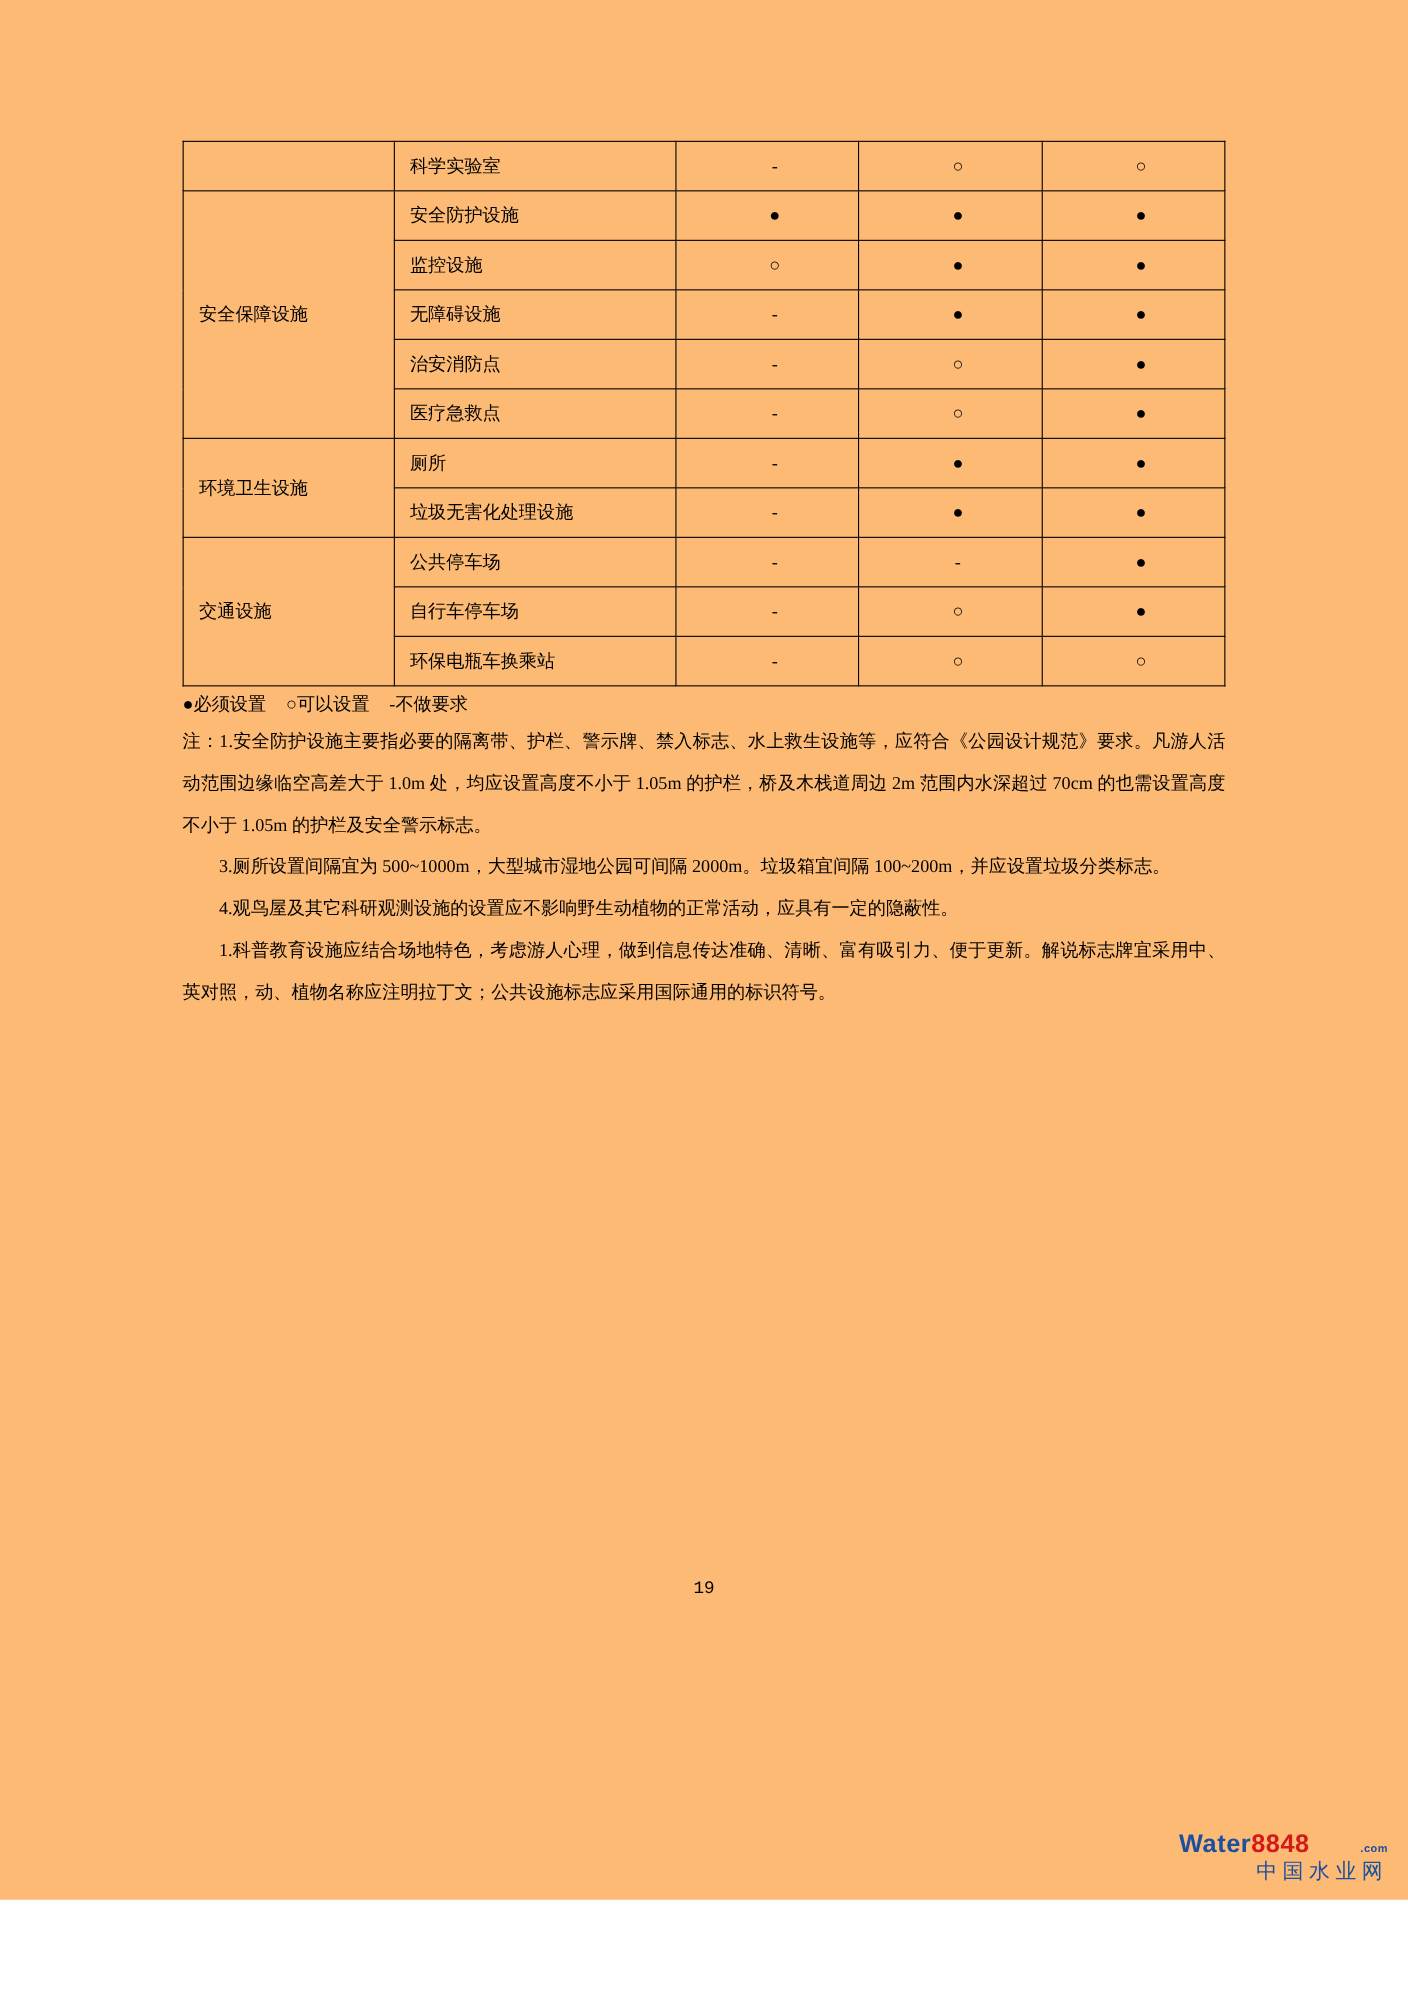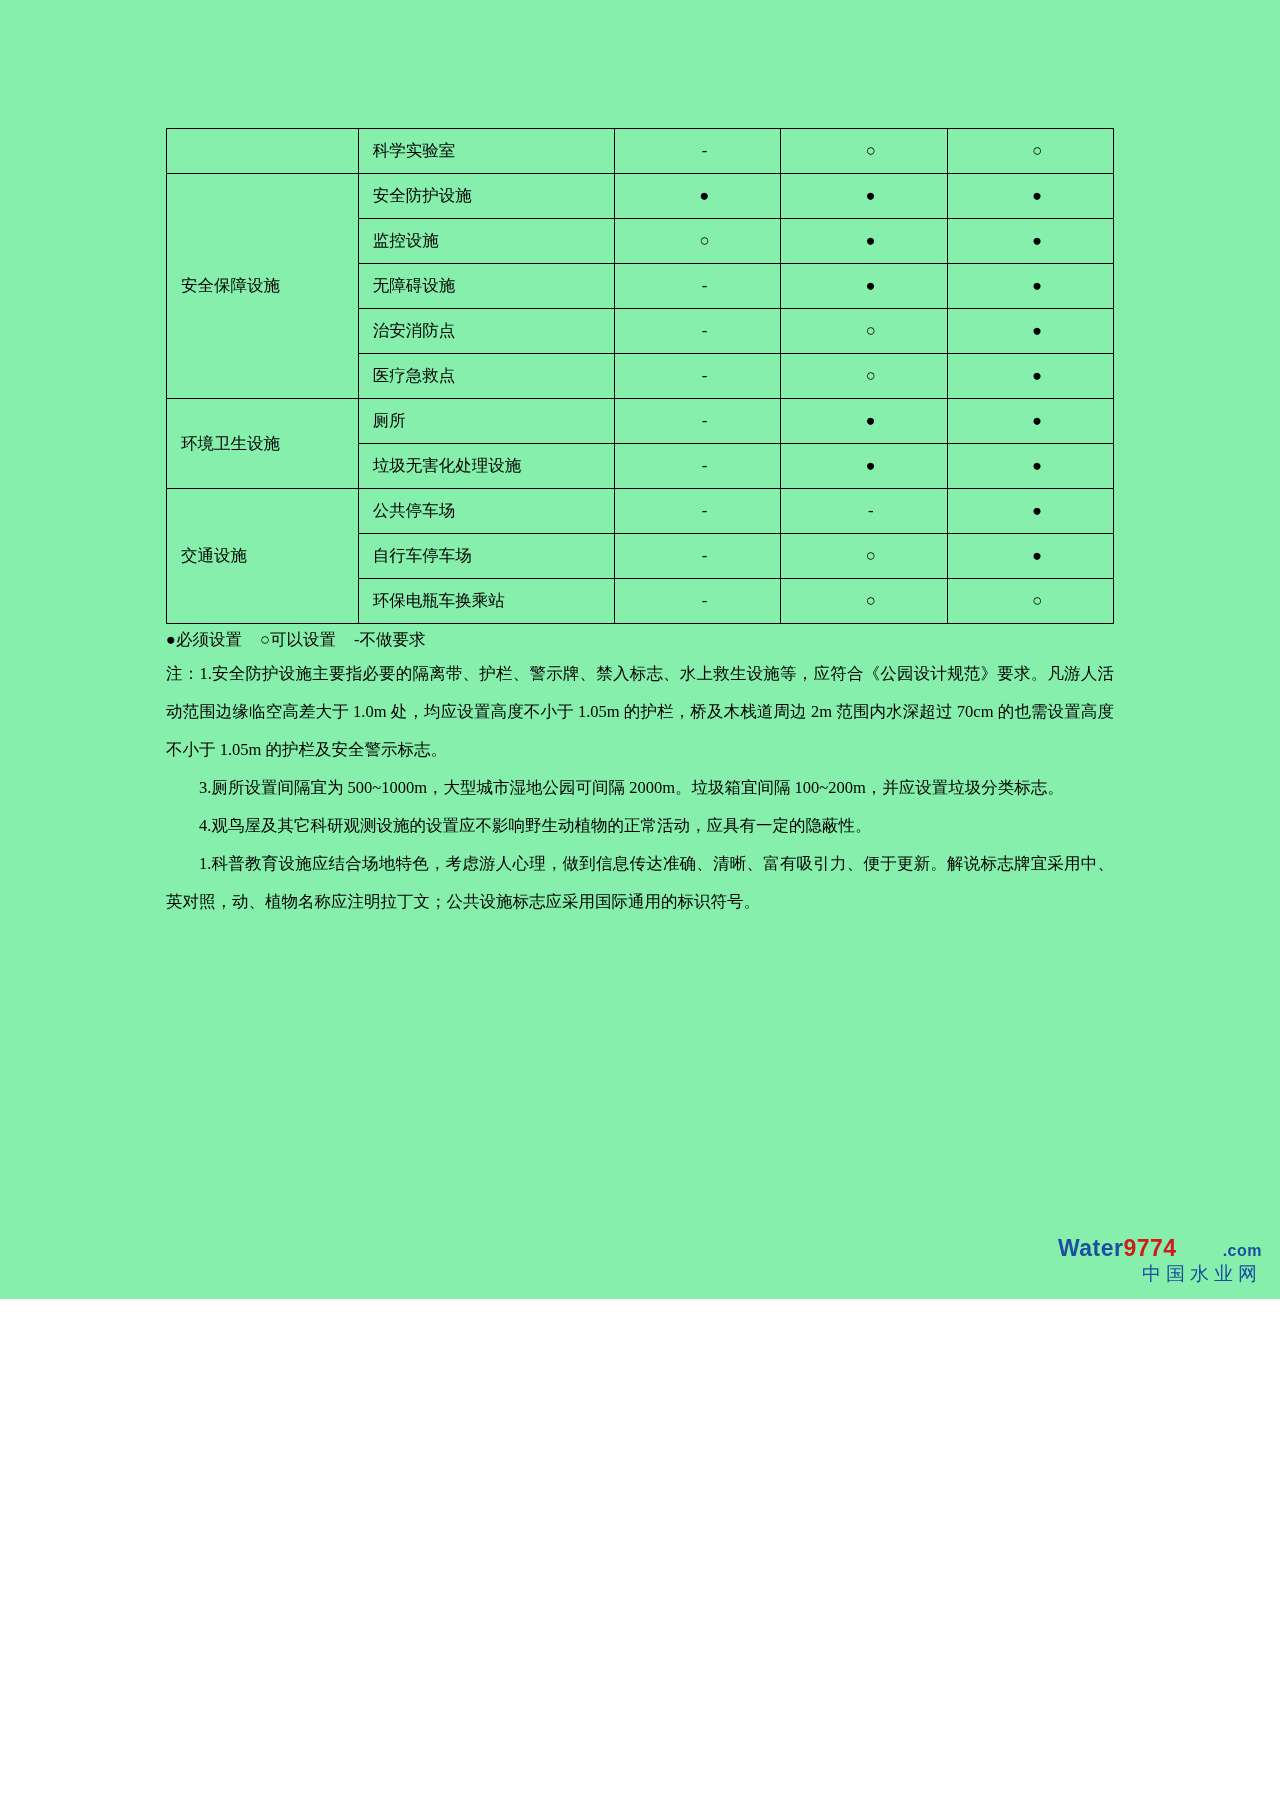--- a/index.html
+++ b/index.html
@@ -12,22 +12,22 @@
     height: 1810px;
     position: relative;
     font-family: "Liberation Serif", "DejaVu Serif", serif;
     color: #000000;
   }
   .page {
     position: absolute;
     left: 0;
     top: 0;
     width: 1280px;
-    height: 1299px;
-    background: #86efac;
+    height: 1727px;
+    background: #fdba74;
     overflow: hidden;
   }
   .content {
     position: absolute;
     left: 166px;
     top: 128px;
     width: 948px;
   }
   table.spec {
     border-collapse: collapse;
@@ -90,21 +90,21 @@
     line-height: 1.15;
   }
   .wm-main {
     font-family: "Liberation Sans", sans-serif;
     font-weight: bold;
     font-size: 23px;
     letter-spacing: 0.5px;
   }
   .wm-w { color: #1b4fa0; }
   .wm-num { color: #d11a1a; }
-  .wm-com { color: #1b4fa0; font-size: 16px; padding-left: 46px; }
+  .wm-com { color: #1b4fa0; font-size: 10px; padding-left: 46px; }
   .wm-sub {
     font-family: "Liberation Sans", sans-serif;
     font-size: 19px;
     color: #1b4fa0;
     letter-spacing: 5px;
     margin-top: 2px;
   }
 </style>
 </head>
 <body>
@@ -195,17 +195,17 @@
     <p class="note">注：1.安全防护设施主要指必要的隔离带、护栏、警示牌、禁入标志、水上救生设施等，应符合《公园设计规范》要求。凡游人活动范围边缘临空高差大于 1.0m 处，均应设置高度不小于 1.05m 的护栏，桥及木栈道周边 2m 范围内水深超过 70cm 的也需设置高度不小于 1.05m 的护栏及安全警示标志。</p>
     <p class="note indent">3.厕所设置间隔宜为 500~1000m，大型城市湿地公园可间隔 2000m。垃圾箱宜间隔 100~200m，并应设置垃圾分类标志。</p>
     <p class="note indent">4.观鸟屋及其它科研观测设施的设置应不影响野生动植物的正常活动，应具有一定的隐蔽性。</p>
     <p class="note indent">1.科普教育设施应结合场地特色，考虑游人心理，做到信息传达准确、清晰、富有吸引力、便于更新。解说标志牌宜采用中、英对照，动、植物名称应注明拉丁文；公共设施标志应采用国际通用的标识符号。</p>
 
   </div>
 
   <div class="pagenum">19</div>
 
   <div class="watermark">
-    <div class="wm-main"><span class="wm-w">Water</span><span class="wm-num">9774</span><span class="wm-com">.com</span></div>
+    <div class="wm-main"><span class="wm-w">Water</span><span class="wm-num">8848</span><span class="wm-com">.com</span></div>
     <div class="wm-sub">中国水业网</div>
   </div>
 
 </div>
 
 </body></html>

